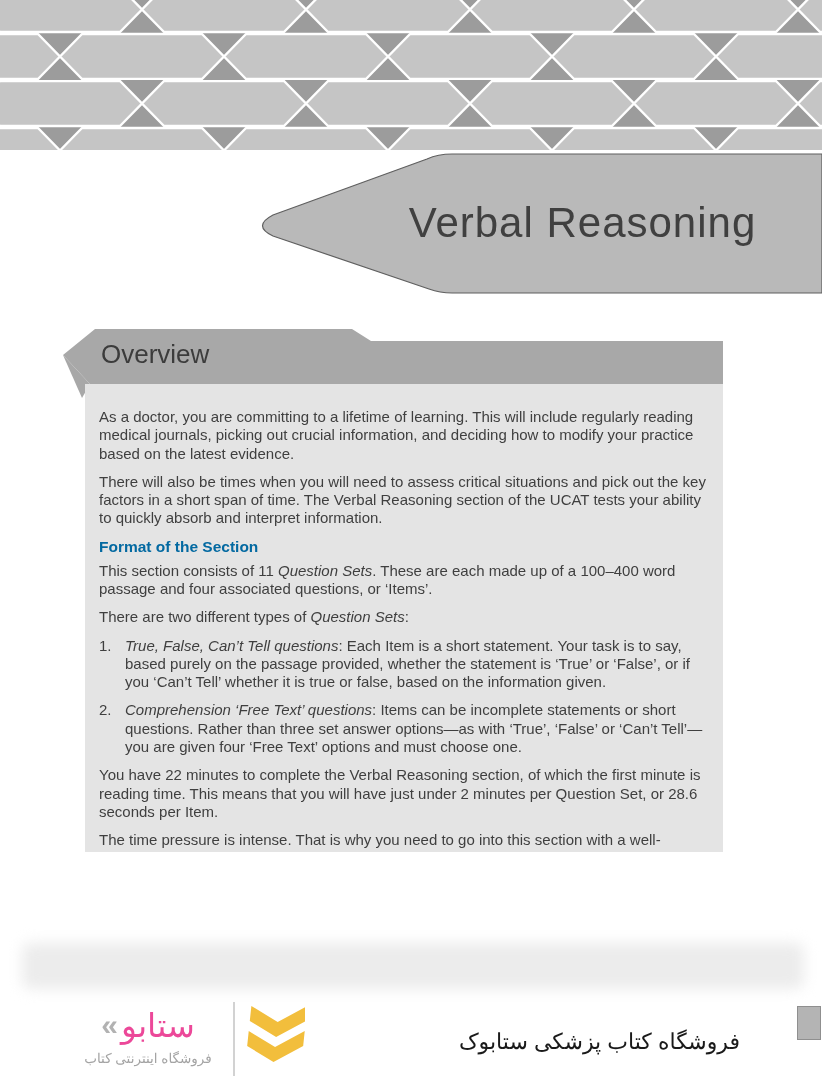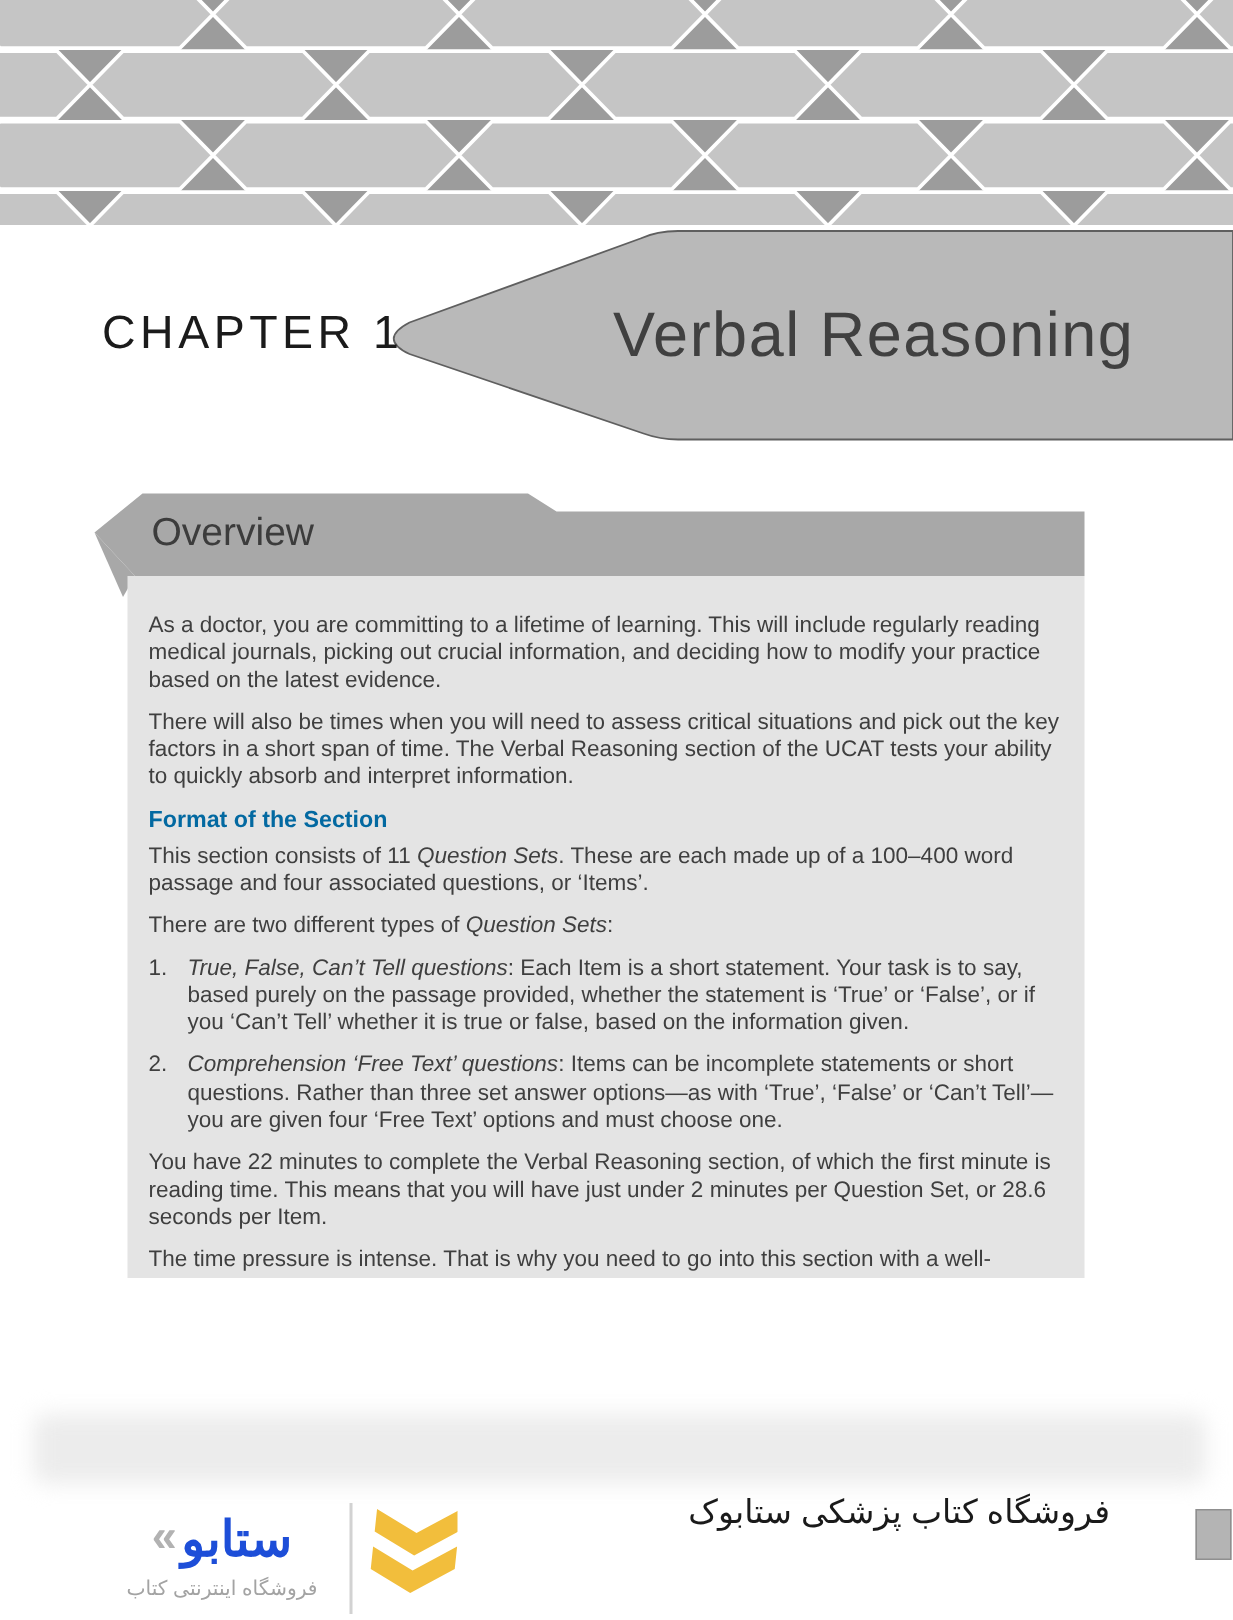--- a/index.html
+++ b/index.html
@@ -33,27 +33,27 @@
   .num-item .body{flex:1;}
 
   .page-edge-shade{
     position:absolute;left:22px;top:943px;width:782px;height:46px;
     background:#ececec;border-radius:8px;filter:blur(7px);
   }
 
   .footer-logo{position:absolute;left:68px;top:1003px;width:160px;text-align:center;}
   .wordmark{display:flex;align-items:center;justify-content:center;gap:3px;height:44px;}
   .wordmark .mark{color:#b2b2b2;font-size:30px;font-weight:700;line-height:1;}
-  .wordmark .word{color:#1d4ed8;font-size:33px;font-weight:700;line-height:1;direction:rtl;}
+  .wordmark .word{color:#ec4899;font-size:33px;font-weight:400;line-height:1;direction:rtl;}
   .logo-tagline{margin-top:3px;font-size:13.5px;color:#a3a3a3;direction:rtl;}
   .logo-divider{position:absolute;left:233px;top:1002px;width:2px;height:74px;background:#d2d2d2;}
   .chevron-wrap{position:absolute;left:243px;top:1000px;width:62px;height:78px;}
 
   .store-title{
-    position:absolute;right:82px;top:995px;font-size:22px;color:#1a1a1a;
+    position:absolute;right:82px;top:1029px;font-size:22px;color:#1a1a1a;
     direction:rtl;white-space:nowrap;
   }
   .site-url{
     position:absolute;right:76px;top:1088px;font-size:23px;font-weight:700;
     letter-spacing:7px;color:#2b2b2b;white-space:nowrap;font-style:italic;
   }
   .site-url .seg-yellow{color:#f0af1e;}
   .side-tab{
     position:absolute;left:797px;top:1006px;width:24px;height:34px;
     background:#b4b4b4;border:1px solid #8f8f8f;box-sizing:border-box;
@@ -77,21 +77,20 @@
     </defs>
 
     <rect x="0" y="0" width="822" height="150" fill="url(#argyle)"></rect>
 
     <path d="M 822 154 L 452 154 Q 438 154 427 159 L 273 215 Q 252 226 273 236 L 429 289 Q 440 293 452 293 L 822 293 Z" fill="#b9b9b9" stroke="#5f5f5f" stroke-width="1.2"></path>
 
     <path d="M 95 329 L 352 329 L 371 341 L 723 341 L 723 384 L 90 384 L 63 355 Z" fill="#a8a8a8"></path>
     <path d="M 63 355 L 90 384 L 82 398 Z" fill="#a8a8a8"></path>
   </svg>
 
-  <div class="chapter-label">CHAPTER 1</div>
   <div class="chapter-title">Verbal Reasoning</div>
 
   <div class="overview-heading">Overview</div>
 
   <div class="content-box">
     <p>As a doctor, you are committing to a lifetime of learning. This will include regularly reading medical journals, picking out crucial information, and deciding how to modify your practice based on the latest evidence.</p>
     <p>There will also be times when you will need to assess critical situations and pick out the key factors in a short span of time. The Verbal Reasoning section of the UCAT tests your ability to quickly absorb and interpret information.</p>
     <p class="subheading">Format of the Section</p>
     <p><span>This section consists of 11 </span><span class="it">Question Sets</span><span>. These are each made up of a 100–400 word passage and four associated questions, or ‘Items’.</span></p>
     <p><span>There are two different types of </span><span class="it">Question Sets</span><span>:</span></p>

